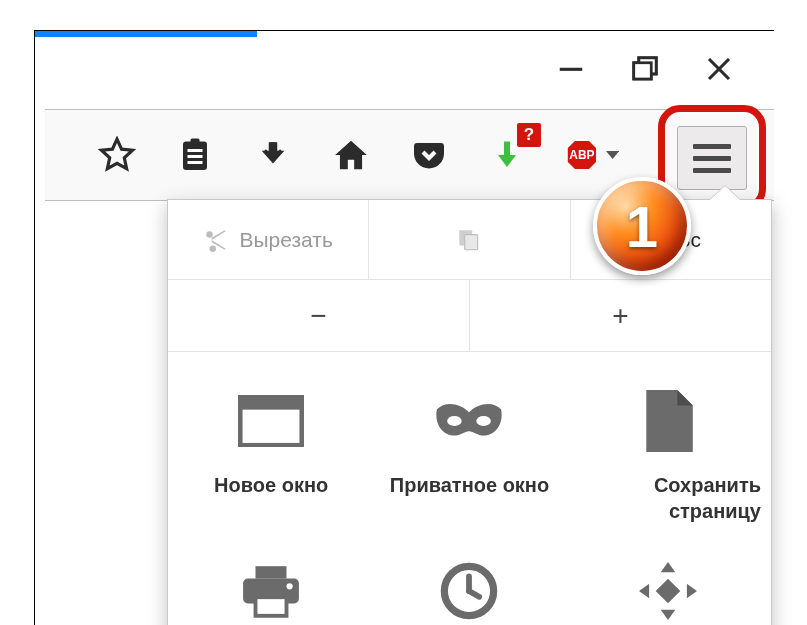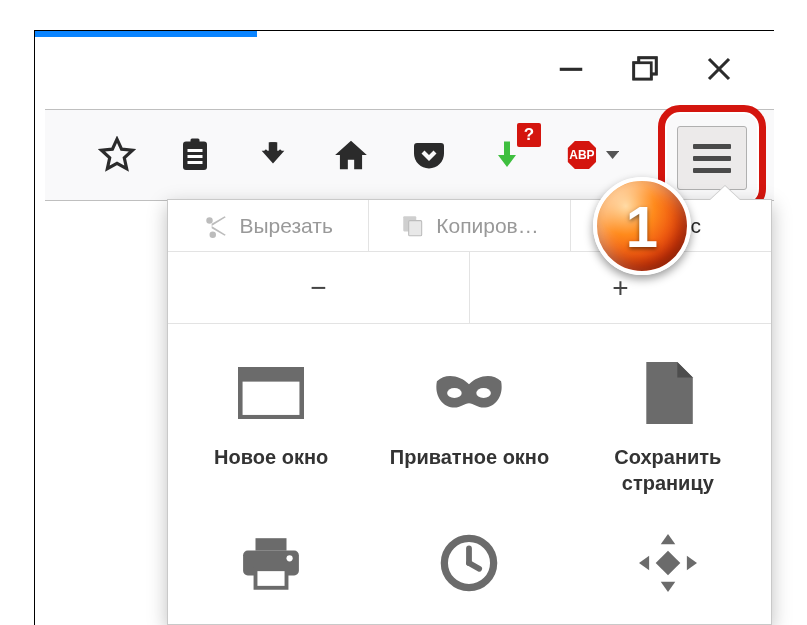--- a/index.html
+++ b/index.html
@@ -111,21 +111,21 @@
       right: 30px;
       width: 0; height: 0;
       border-left: 16px solid transparent;
       border-right: 16px solid transparent;
       border-bottom: 15px solid #fff;
       filter: drop-shadow(0 -1px 0 #c9c9c9);
     }
     .edit-row {
       display: flex;
       border-bottom: 1px solid #e3e3e3;
-      height: 52px;
+      height: 80px;
     }
     .edit-cell {
       flex: 1;
       display: flex;
       align-items: center;
       justify-content: center;
       gap: 10px;
       border-right: 1px solid #e3e3e3;
       color: #999;
       font-size: 21px;
@@ -295,21 +295,20 @@
         <svg viewBox="0 0 24 24" width="26" height="26">
             <path fill="#bcbcbc" d="M9 7a3 3 0 11-3-3 3 3 0 013 3zm0 10a3 3 0 11-3 3 3 3 0 013-3zm-1-5l13-8-1-1L8 10zm0 0l13 8-1 1L8 14z"></path>
           </svg>
         <span>Вырезать</span>
       </div>
       <div class="edit-cell">
         <svg viewBox="0 0 24 24" width="26" height="26">
             <rect x="3" y="3" width="12" height="14" rx="1" fill="#cfcfcf"></rect>
             <rect x="8" y="7" width="12" height="14" rx="1" fill="#e8e8e8" stroke="#bcbcbc"></rect>
           </svg>
-        <span>Копиров…</span>
       </div>
       <div class="edit-cell active">
         <svg viewBox="0 0 24 24" width="26" height="26">
             <rect x="5" y="3" width="14" height="18" rx="2" fill="none" stroke="#4a4a4a" stroke-width="2"></rect>
             <rect x="9" y="1" width="6" height="4" rx="1" fill="#4a4a4a"></rect>
           </svg>
         <span>Вс</span>
       </div>
     </div>
 
@@ -346,21 +345,21 @@
       </div>
 
       <div class="action-item">
         <div class="action-icon-box">
           <svg viewBox="0 0 32 40" width="52" height="62">
               <path fill="#6b6b6b" d="M2 0h20l10 10v30H2z"></path>
               <path fill="#fff" d="M22 0v10h10z" opacity="0.01"></path>
               <path fill="#4d4d4d" d="M22 0l10 10H22z"></path>
             </svg>
         </div>
-        <span style="white-space:pre-line;">Сохранить страницу</span>
+        <span style="white-space:pre-line;text-align:right;">Сохранить страницу</span>
       </div>
 
       <div class="action-item" style="min-height:90px;padding-bottom:0;">
         <div class="action-icon-box">
           <svg viewBox="0 0 40 36" width="62" height="56">
             <rect x="10" y="2" width="20" height="8" fill="#6b6b6b"></rect>
             <rect x="2" y="10" width="36" height="16" rx="3" fill="#6b6b6b"></rect>
             <rect x="10" y="22" width="20" height="12" fill="#fff" stroke="#6b6b6b" stroke-width="2.5"></rect>
             <circle cx="32" cy="15" r="2" fill="#fff"></circle>
           </svg>

